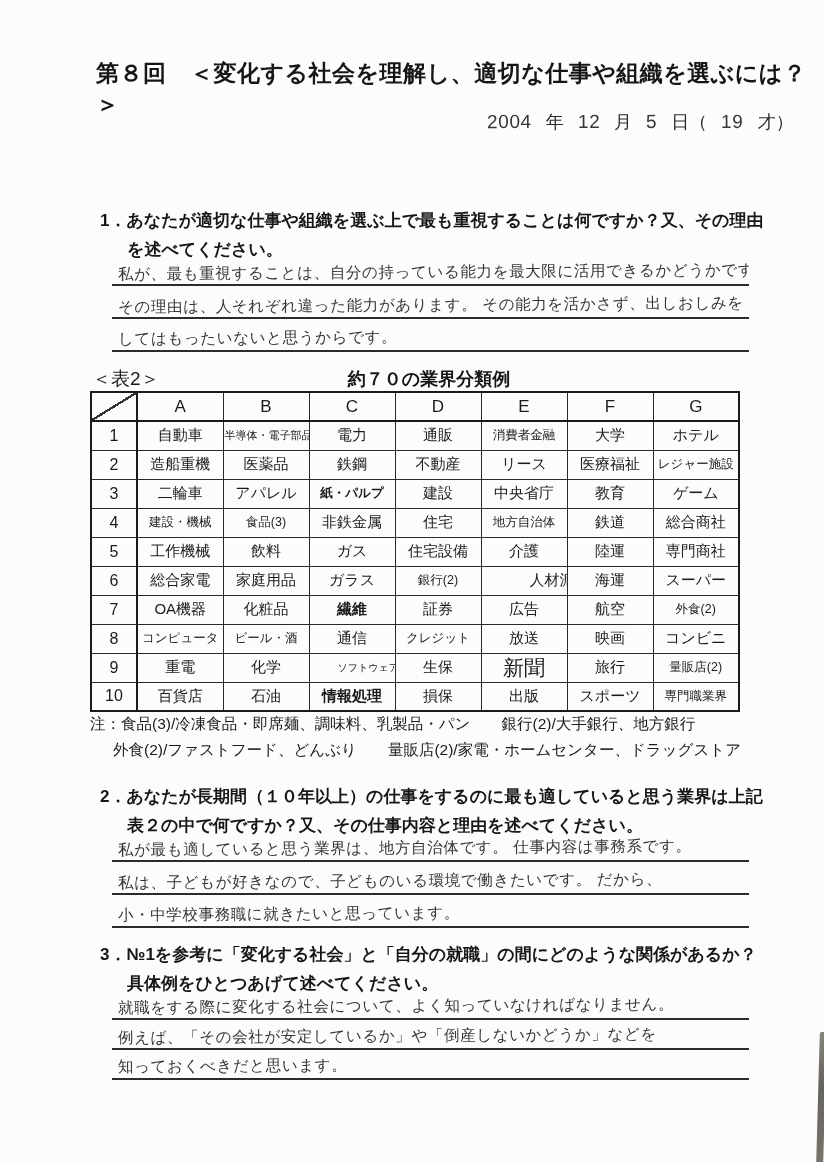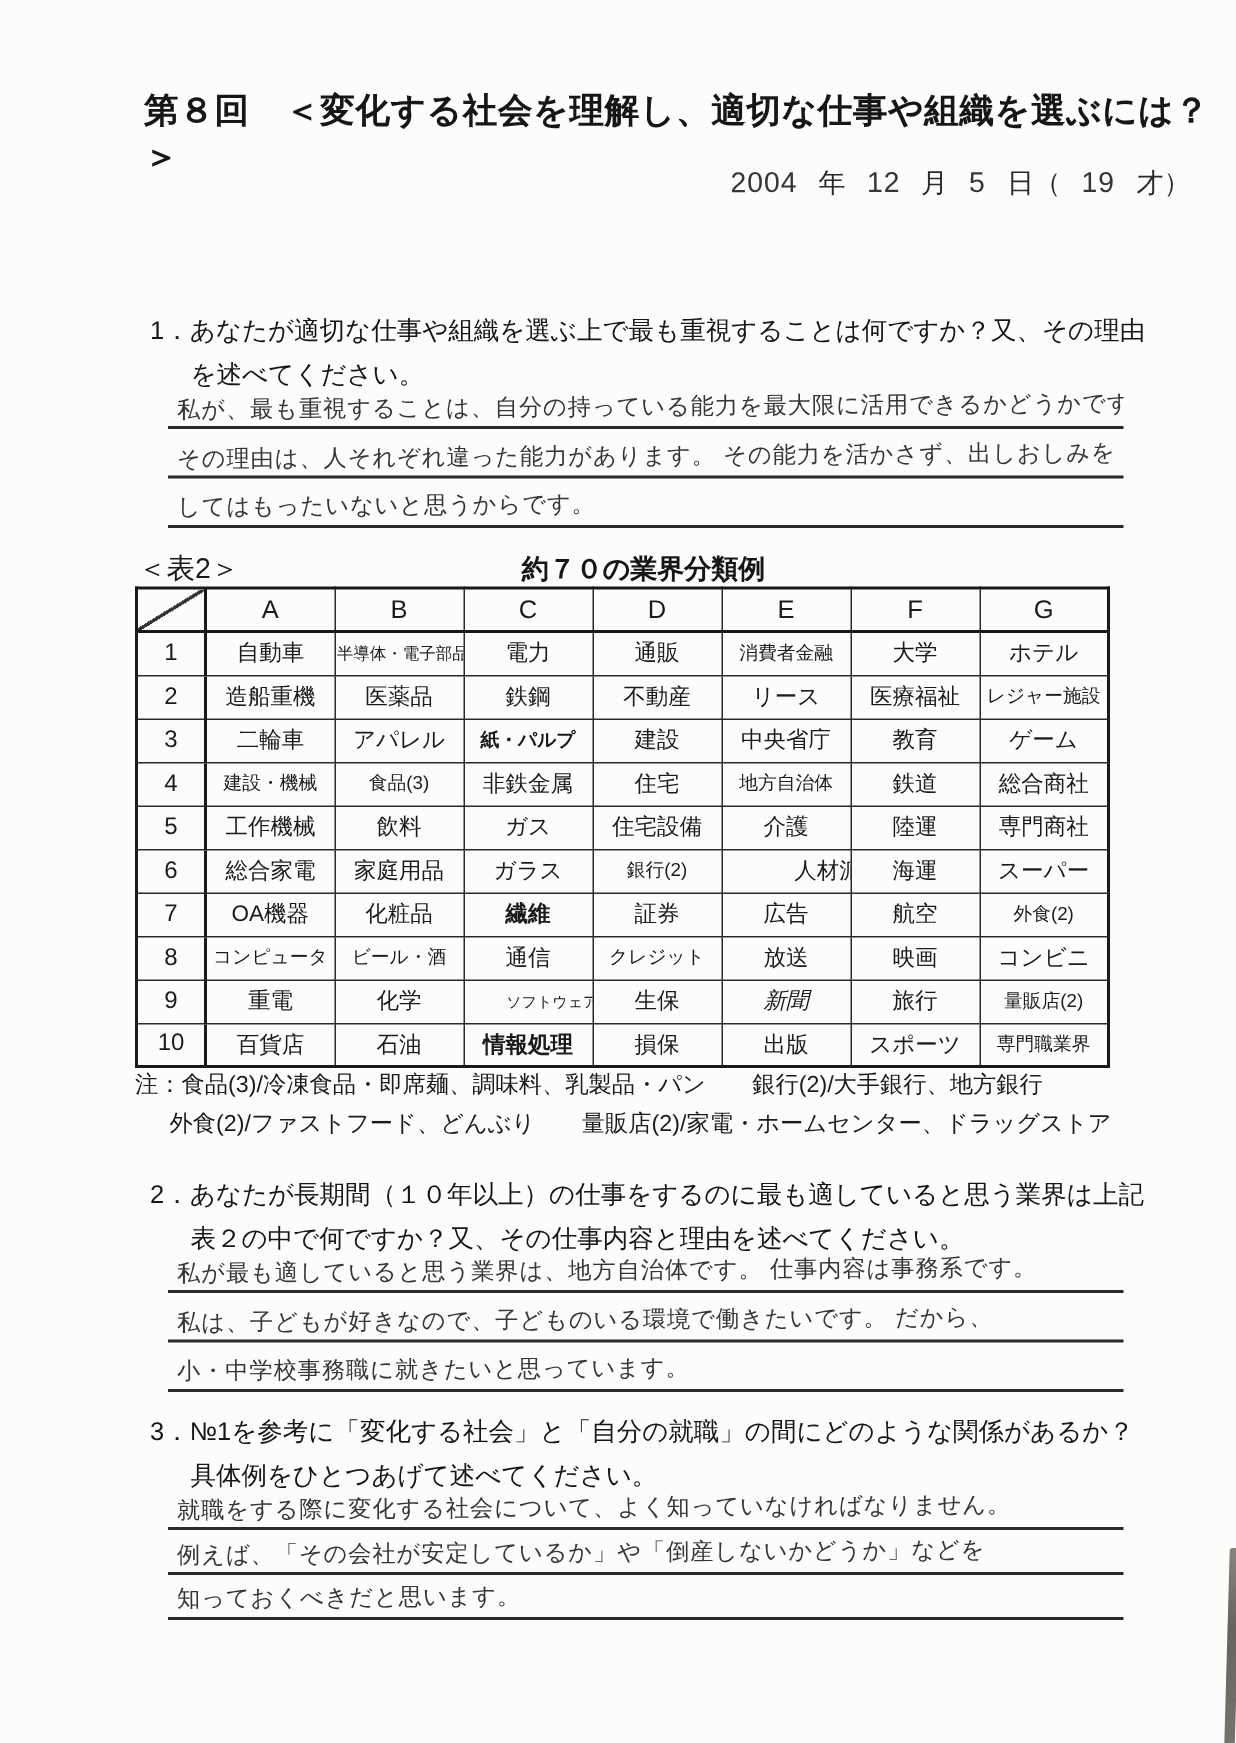--- a/index.html
+++ b/index.html
@@ -10,21 +10,21 @@
     font-family:"Liberation Sans","DejaVu Sans",sans-serif;
   }
   .abs { position:absolute; }
   .doc-header { left:96px; top:32px; font-size:15px; letter-spacing:1px; color:#222; }
   .doc-title  { left:96px; top:58px; font-size:23px; font-weight:bold; letter-spacing:0.5px; color:#161616; }
   .date-line  { left:482px; top:110px; font-size:18px; color:#33343a; white-space:nowrap; }
   .hw { color:#35363c; transform:rotate(-0.4deg); letter-spacing:0.6px; }
   .date-line .hw { display:inline-block; padding:0 5px; font-size:19px; }
   .date-line .printed { display:inline-block; padding:0 4px; color:#2a2a2a; }
 
-  .question { left:100px; width:668px; font-size:17px; line-height:29px; color:#161616; font-weight:400; }
+  .question { left:100px; width:668px; font-size:17px; line-height:29px; color:#161616; font-weight:700; }
   .q1 { top:206px; }
   .q2 { top:782px; }
   .q3 { top:940px; }
   .q-line2 { padding-left:27px; }
 
   .answers { left:112px; width:637px; }
   .a1 { top:253px; }
   .a2 { top:829px; }
   .a3 { top:990px; }
   .answer-line {
@@ -209,21 +209,21 @@
           <td style="font-size: 15px;">放送</td>
           <td style="font-size: 15px; margin-top: 44px;">映画</td>
           <td style="font-size: 15px;">コンビニ</td>
         </tr>
         <tr>
           <td class="rownum">9</td>
           <td style="font-size: 15px;">重電</td>
           <td style="font-size: 15px;">化学</td>
           <td style="font-size: 10px; padding-left: 28px;">ソフトウェア</td>
           <td style="font-size: 15px;">生保</td>
-          <td style="font-size: 15px; font-style: italic;">新聞</td>
+          <td style="font-size: 21px;">新聞</td>
           <td style="font-size: 15px;">旅行</td>
           <td style="font-size: 12.5px;">量販店(2)</td>
         </tr>
         <tr>
           <td class="rownum">10</td>
           <td style="font-size: 15px;">百貨店</td>
           <td style="font-size: 15px;">石油</td>
           <td class="bold-cell" style="font-size: 15px;">情報処理</td>
           <td style="font-size: 15px;">損保</td>
           <td style="font-size: 15px;">出版</td>

